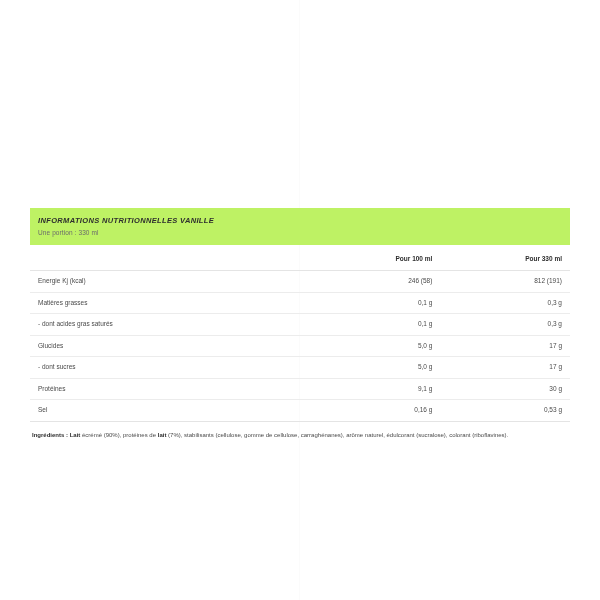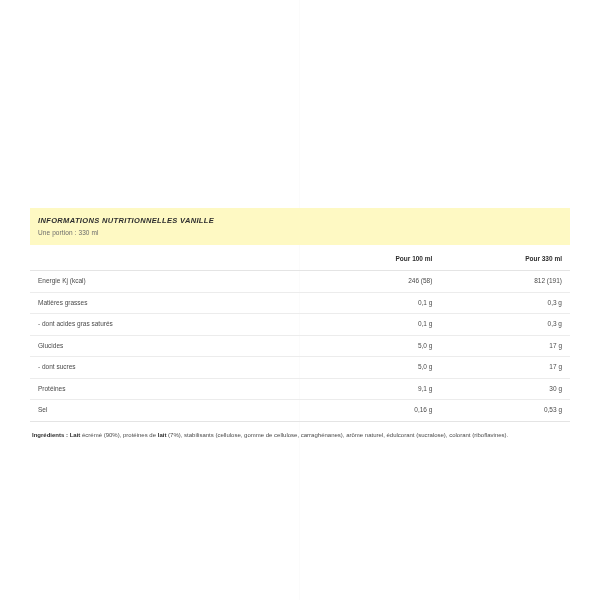--- a/index.html
+++ b/index.html
@@ -29,21 +29,21 @@
     width: 1px;
     background: #fbfbfb;
   }
   .nutrition-block {
     position: absolute;
     left: 30px;
     top: 208px;
     width: 540px;
   }
   .nutrition-header {
-    background: #fef9c3;
+    background: #bef264;
     padding: 8px 8px 9px 8px;
   }
   .nutrition-title {
     font-size: 7.5px;
     font-weight: bold;
     font-style: italic;
     letter-spacing: 0.35px;
     color: #2e2e2e;
     text-transform: uppercase;
     line-height: 1.2;

